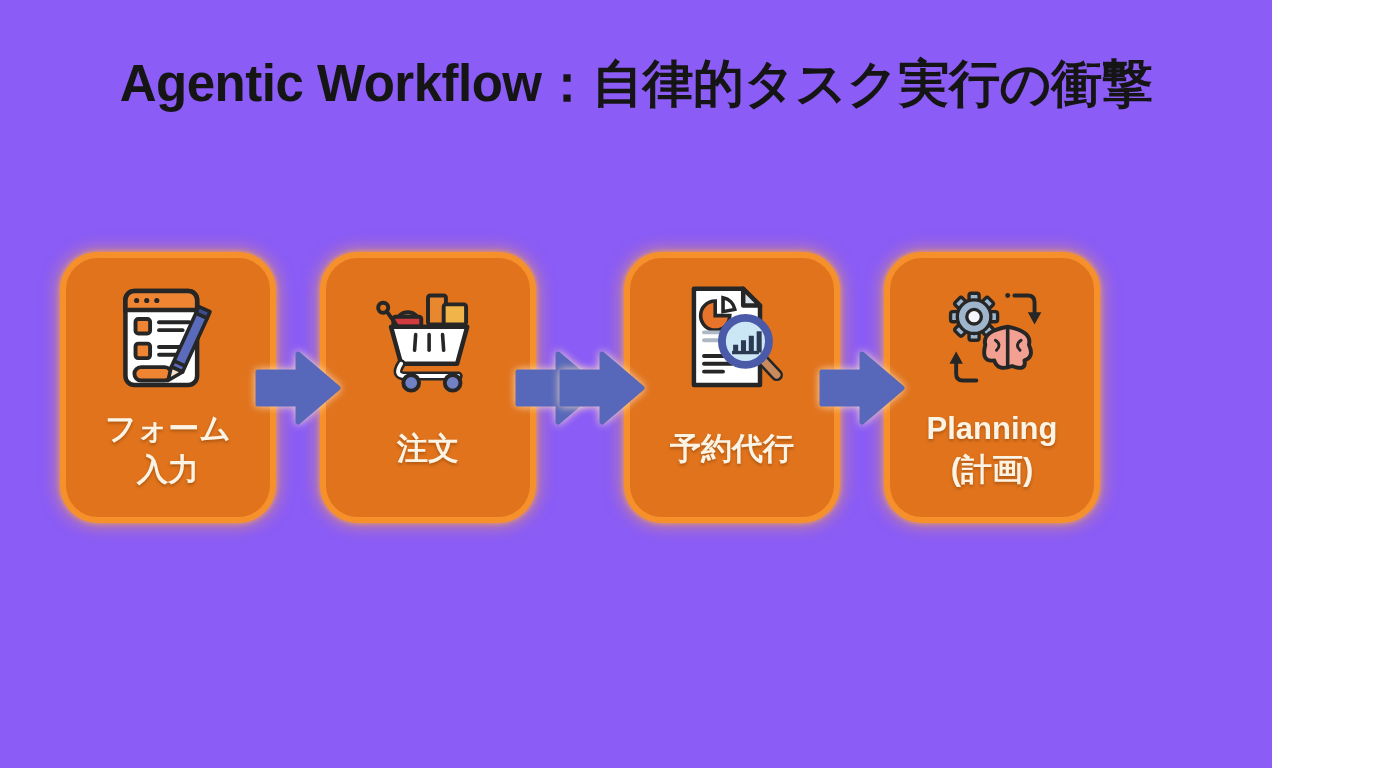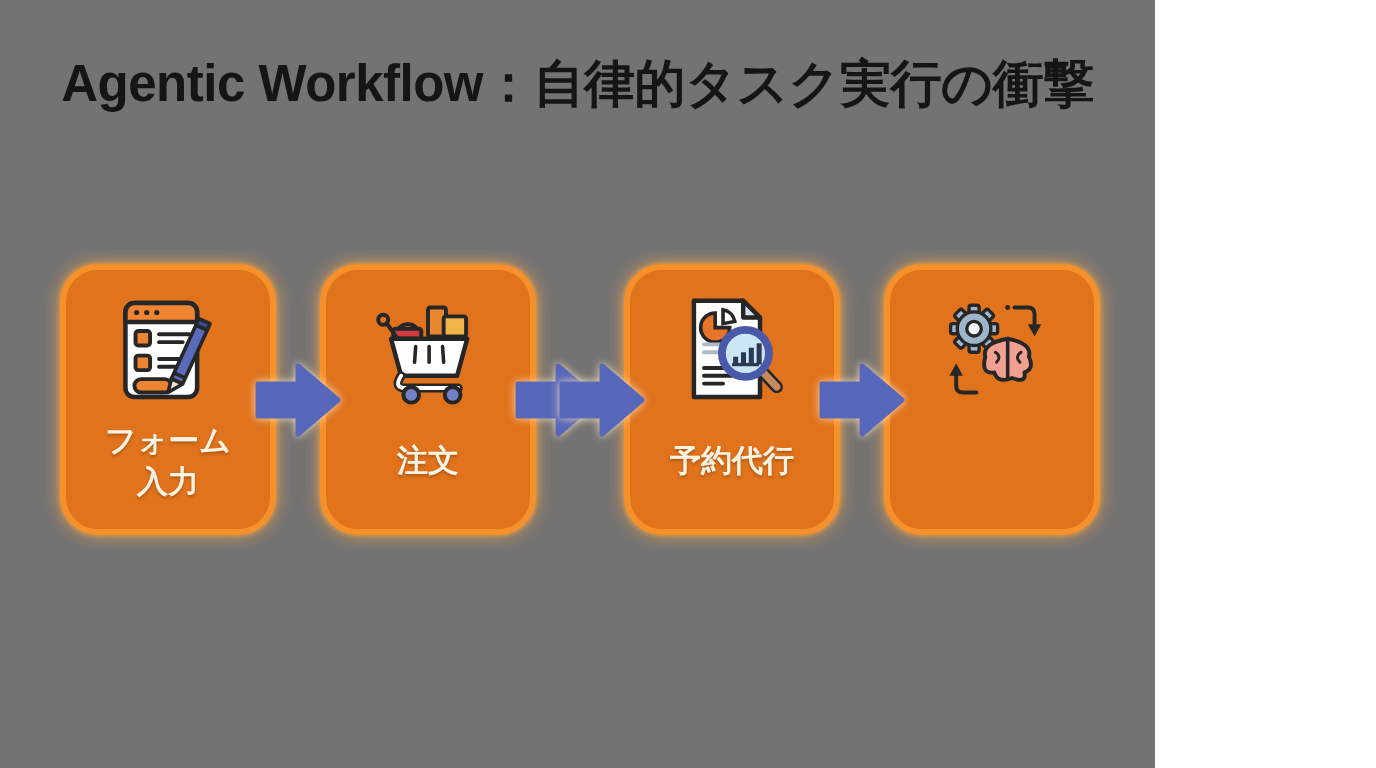--- a/index.html
+++ b/index.html
@@ -1,26 +1,26 @@
 <!DOCTYPE html>
 <html><head>
 <meta charset="utf-8">
 <style>
   html,body { margin:0; padding:0; background:#ffffff; }
   .stage {
-    position:relative; width:1155px; height:768px; background:#737373;
+    position:relative; width:1272px; height:768px; background:#8b5cf6;
     font-family:"Liberation Sans", sans-serif; overflow:hidden;
   }
   .title {
     position:absolute; top:50px; left:0; width:100%;
     text-align:center; font-size:51px; font-weight:800;
     color:#151515; letter-spacing:-0.5px; white-space:nowrap;
   }
   .flow {
-    position:absolute; top:264px; left:60px;
+    position:absolute; top:252px; left:60px;
     display:flex; align-items:stretch;
   }
   .card {
     width:216px; height:271px; box-sizing:border-box;
     background:#E0731C;
     border:6px solid #F6902B;
     border-radius:38px;
     box-shadow:0 0 16px 3px rgba(250,166,70,0.55), 0 0 4px 1px rgba(250,166,70,0.6);
     display:flex; flex-direction:column; align-items:center;
     position:relative; z-index:1;
@@ -179,16 +179,20 @@
               <circle r="15"></circle>
               <circle r="6.5" fill="#F3F6FA"></circle>
             </g>
           </g>
           <path d="M64 40 Q86 44 83 56 Q88 67 79 70 Q81 80 68 75 Q55 80 52 70 Q40 72 44 56 Q41 44 64 40 Z" fill="#F2A091" stroke="#262626" stroke-width="3.5" stroke-linejoin="round"></path>
           <path d="M64 40 L64 76" fill="none" stroke="#262626" stroke-width="3.2"></path>
           <path d="M53 52 q6 4 1 9" fill="none" stroke="#262626" stroke-width="2.6" stroke-linecap="round"></path>
           <path d="M76 52 q-6 4 -1 9" fill="none" stroke="#262626" stroke-width="2.6" stroke-linecap="round"></path>
         </svg>
       </div>
+      <div class="label">
+        <span>Planning</span>
+        <span>(計画)</span>
+      </div>
     </div>
 
   </div>
 </div>
 
 </body></html>

